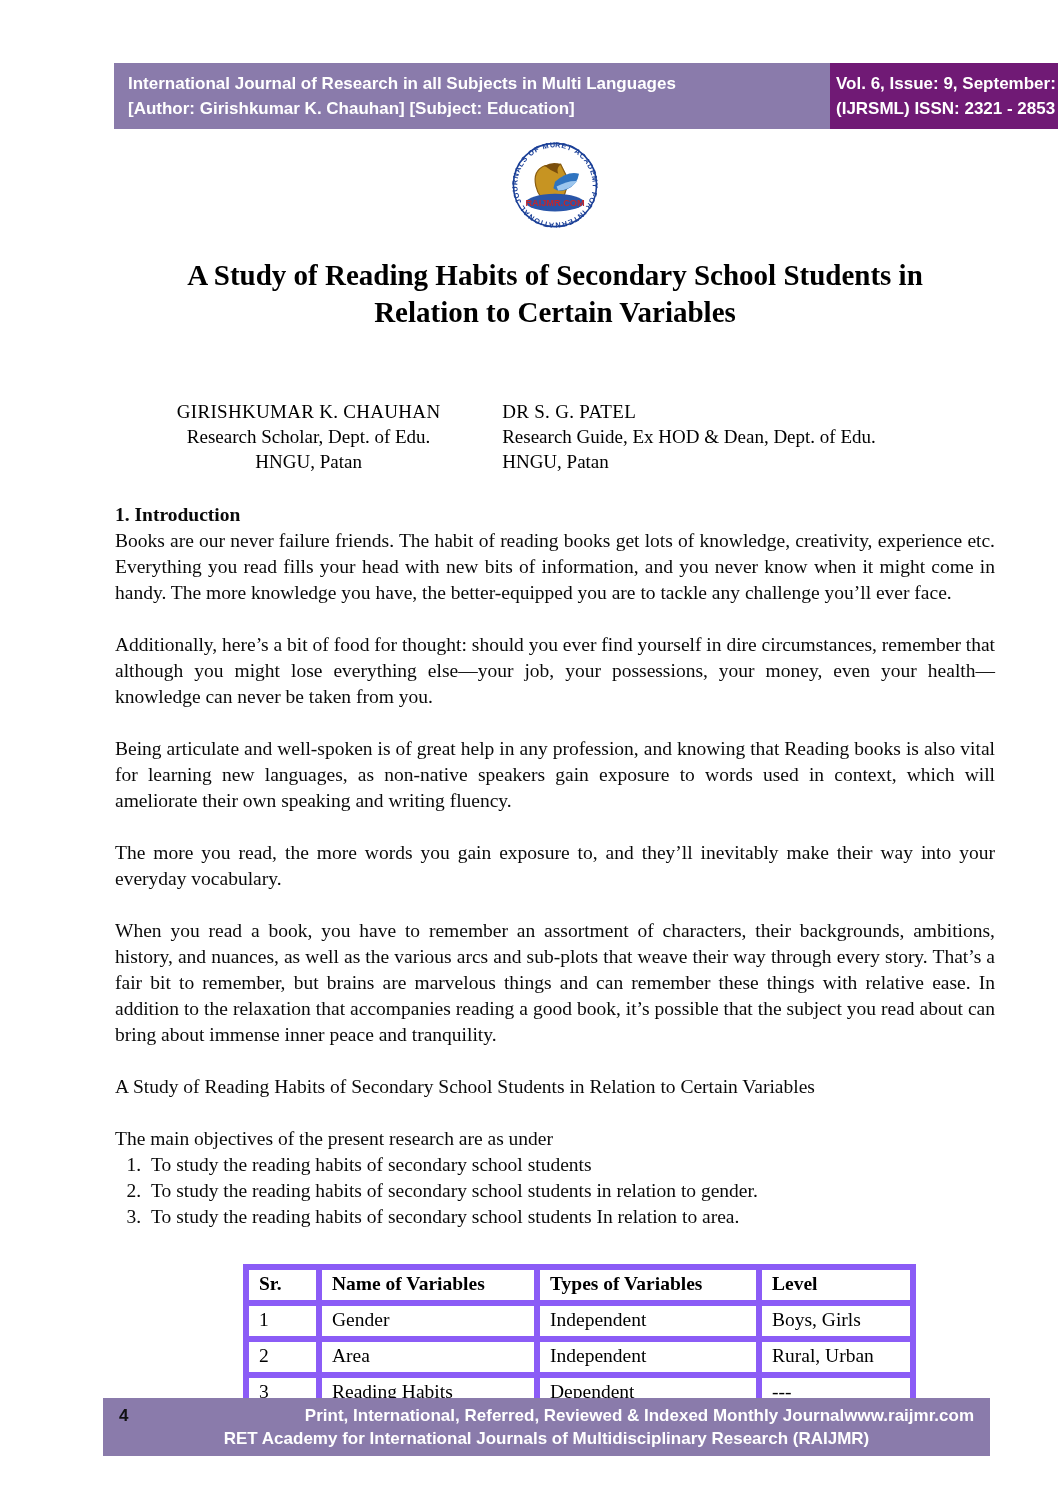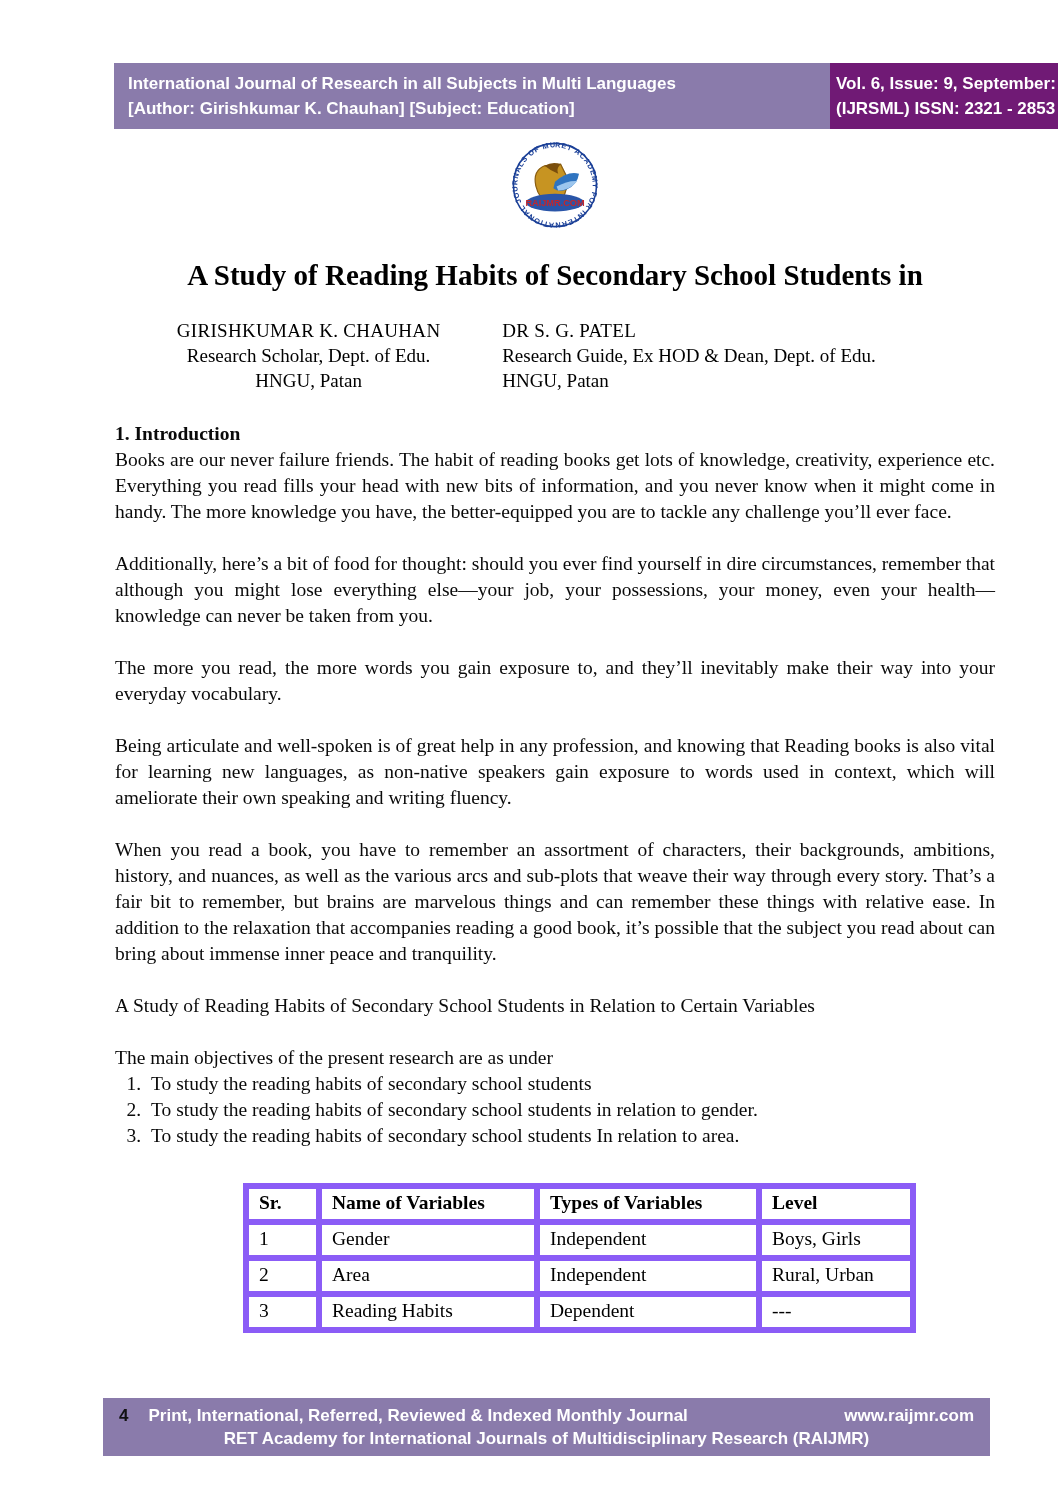--- a/index.html
+++ b/index.html
@@ -19,21 +19,21 @@
 
   .logo-wrap{text-align:center;margin-top:8px;}
   .logo-wrap svg{display:inline-block;}
 
   .paper-title{font-size:29px;font-weight:bold;text-align:center;line-height:37px;
                margin-top:20px;color:#000;}
 
   .authors{display:flex;margin-top:24px;font-size:19px;line-height:25px;color:#000;}
   .author-col-left{flex:0 0 44%;text-align:center;}
   .author-col-right{flex:0 0 56%;text-align:left;}
-  .author-name{letter-spacing:.3px;}
+  .author-name{letter-spacing:.3px;margin-top:44px;}
 
   .body-text{margin-top:28px;font-size:19.5px;line-height:26px;text-align:justify;color:#0a0a0a;}
   .sec-heading{font-weight:bold;margin:0;}
   .para{margin:0 0 26px 0;}
   .gap{height:26px;}
 
   .obj-item{display:flex;text-align:left;}
   .obj-num{flex:0 0 26px;text-align:right;margin-right:10px;}
   .obj-text{flex:1;}
 
@@ -42,21 +42,21 @@
   table.vars th,table.vars td{border:6px solid #8b5cf6;padding:1px 10px 3px 10px;text-align:left;
                               font-weight:normal;}
   table.vars th{font-weight:bold;}
   .col-sr{width:47px;}.col-name{width:192px;}.col-type{width:196px;}.col-level{width:128px;}
 
   
   .footer{position:absolute;left:103px;top:1398px;width:887px;height:58px;background:#8a7bab;
           font-family:"Liberation Sans",sans-serif;font-weight:bold;font-size:17px;color:#fff;}
   .footer-line1{display:flex;padding:7px 16px 0 16px;line-height:22px;}
   .footer-page-num{color:#111;margin-right:20px;}
-  .footer-text{flex:1;}
+  .footer-text{flex:1;text-align:right;}
   .footer-url{color:#ffffff;text-decoration:none;}
   .footer-line2{text-align:center;line-height:24px;}
 </style>
 </head>
 <body>
 
 <div class="page">
 
   <div class="header-row">
     <div class="header-left">
@@ -88,20 +88,21 @@
         <path d="M60,56 q16,-14 30,-10 q-2,14 -16,20 q-10,3 -16,-2 z" fill="#2f74c0"></path>
         <path d="M62,62 q14,-8 26,-7 q-10,12 -24,12 z" fill="#9cc6ee"></path>
 
         <ellipse cx="60" cy="82" rx="36" ry="11" fill="#2a55a8"></ellipse>
         <text x="60" y="86" text-anchor="middle" font-family="Liberation Sans, sans-serif" font-size="11.5" font-weight="bold" fill="#c1272d">RAIJMR.COM</text>
       </svg>
     </div>
 
     <div class="paper-title">
       <div>A Study of Reading Habits of Secondary School Students in</div>
+      <div>Relation to Certain Variables</div>
     </div>
 
     <div class="authors">
       <div class="author-col-left">
         <div class="author-name">GIRISHKUMAR K. CHAUHAN</div>
         <div>Research Scholar, Dept. of Edu.</div>
         <div>HNGU, Patan</div>
       </div>
       <div class="author-col-right">
         <div class="author-name">DR S. G. PATEL</div>
@@ -109,22 +110,22 @@
         <div>HNGU, Patan</div>
       </div>
     </div>
 
     <div class="body-text">
 
       <div class="sec-heading">1. Introduction</div>
       <div>
           <p class="para">Books are our  never failure friends.  The habit of reading books get lots of knowledge, creativity, experience etc. Everything you read fills your head with new bits of information, and you never know when it might come in handy. The more knowledge you have, the better-equipped you are to tackle any challenge you’ll ever face.</p>
           <p class="para">Additionally, here’s a bit of food for thought: should you ever find yourself in dire circumstances, remember that although you might lose everything else—your job, your possessions, your money, even your health—knowledge can never be taken from you.</p>
+          <p class="para">Being articulate and well-spoken is of great help in any profession, and knowing that Reading books is also vital for learning new languages, as non-native speakers gain exposure to words used in context, which will ameliorate their own speaking and writing fluency.</p>
           <p class="para">The more you read, the more words you gain exposure to, and they’ll inevitably make their way into your everyday vocabulary.</p>
-          <p class="para">Being articulate and well-spoken is of great help in any profession, and knowing that Reading books is also vital for learning new languages, as non-native speakers gain exposure to words used in context, which will ameliorate their own speaking and writing fluency.</p>
           <p class="para">When you read a book, you have to remember an assortment of characters, their backgrounds, ambitions, history, and nuances, as well as the various arcs and sub-plots that weave their way through every story. That’s a fair bit to remember, but brains are marvelous things and can remember these things with relative ease. In addition to the relaxation that accompanies reading a good book, it’s possible that the subject you read about can bring about immense inner peace and tranquility.</p>
         </div>
 
       <p class="para">A Study of Reading Habits of Secondary School Students in Relation to Certain Variables</p>
 
       <div>The main objectives of the present research are as under</div>
       <div>
           <div class="obj-item">
           <span class="obj-num">1.</span>
           <span class="obj-text">To study the reading habits of secondary school students</span>

